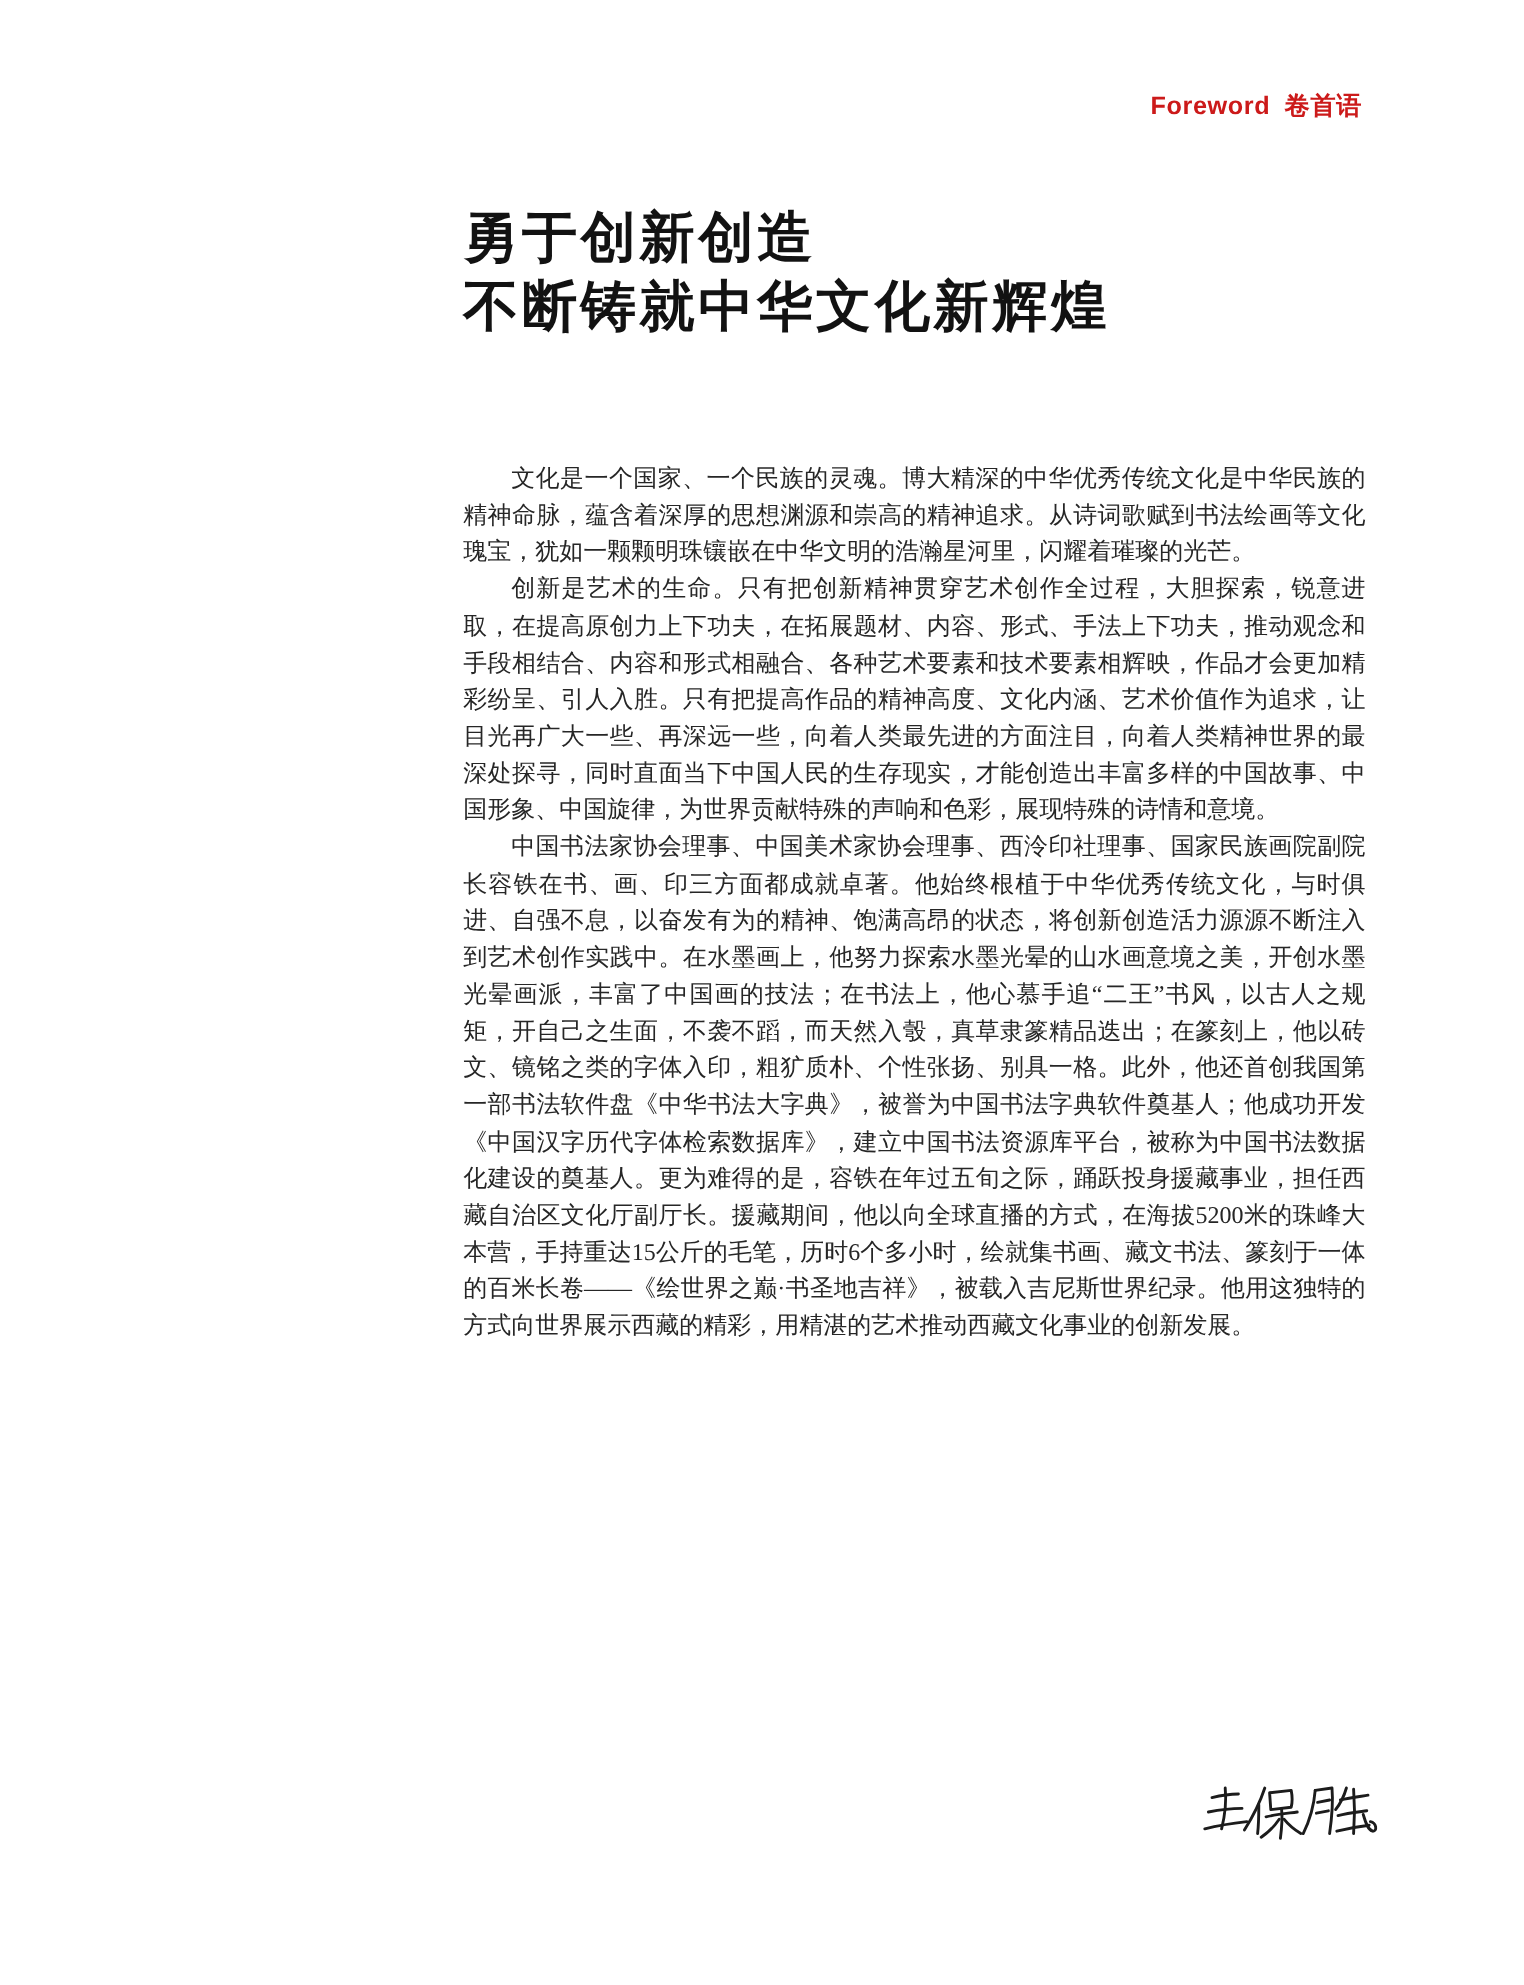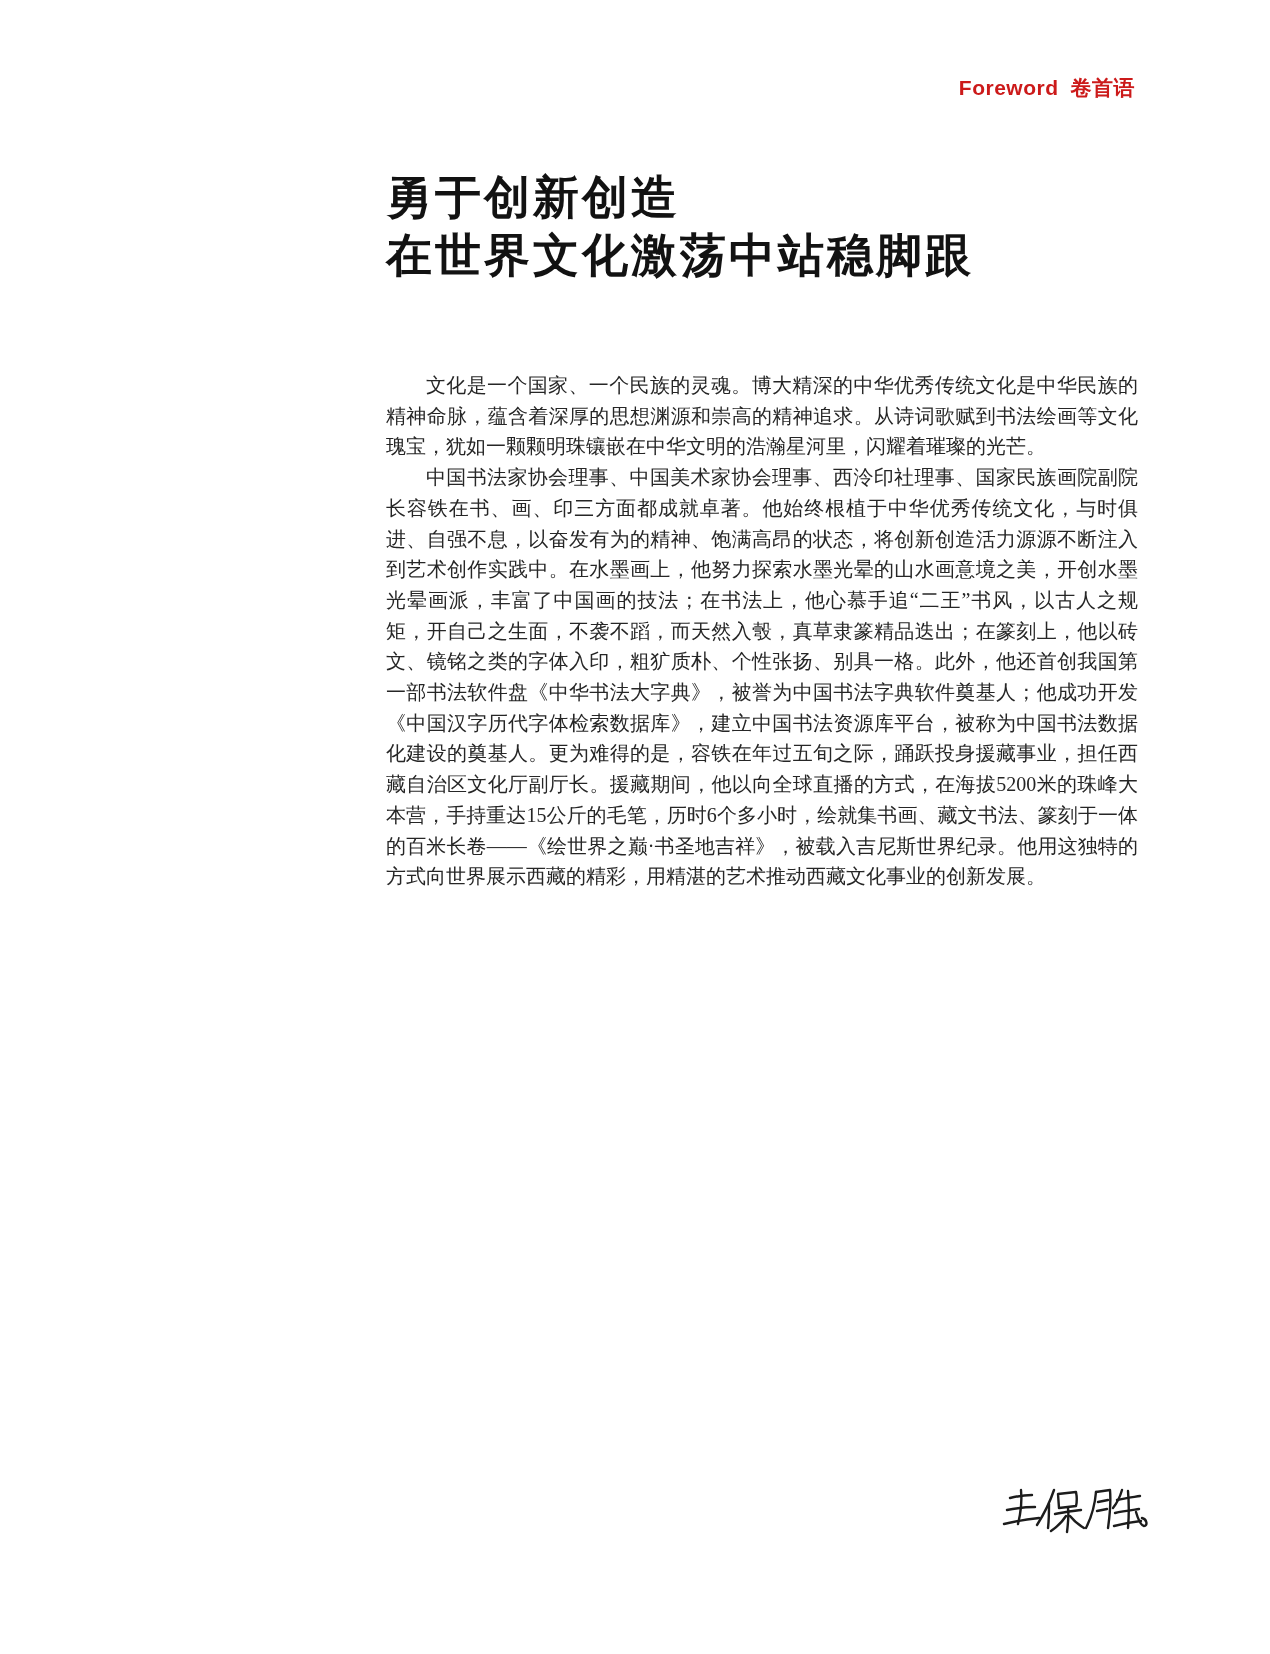--- a/index.html
+++ b/index.html
@@ -37,21 +37,21 @@
     color:var(--title-text);
     font-size:46px;
     line-height:58px;
     font-weight:600;
     letter-spacing:3px;
     font-family:Liberation Sans, sans-serif;
   }
   .article-body{
     position:absolute;
     left:386px;
-    top:370px;
+    top:384px;
     width:752px;
     color:var(--body-text);
     font-size:20px;
     line-height:30.7px;
     text-align:justify;
     font-family:"Liberation Serif","DejaVu Serif",serif;
   }
   .article-body p{
     text-indent:2em;
     margin:0;
@@ -89,25 +89,26 @@
 <body>
 
 <div class="page">
 
   <div class="foreword-header">
     <span class="en">Foreword</span><span class="zh">卷首语</span>
   </div>
 
   <h1 class="article-title">
     <div>勇于创新创造</div>
-    <div>在世界文化激荡中站稳脚跟</div>
+    <div>不断铸就中华文化新辉煌</div>
   </h1>
 
   <div class="article-body">
     <p>文化是一个国家、一个民族的灵魂。博大精深的中华优秀传统文化是中华民族的精神命脉，蕴含着深厚的思想渊源和崇高的精神追求。从诗词歌赋到书法绘画等文化瑰宝，犹如一颗颗明珠镶嵌在中华文明的浩瀚星河里，闪耀着璀璨的光芒。</p>
+    <p>创新是艺术的生命。只有把创新精神贯穿艺术创作全过程，大胆探索，锐意进取，在提高原创力上下功夫，在拓展题材、内容、形式、手法上下功夫，推动观念和手段相结合、内容和形式相融合、各种艺术要素和技术要素相辉映，作品才会更加精彩纷呈、引人入胜。只有把提高作品的精神高度、文化内涵、艺术价值作为追求，让目光再广大一些、再深远一些，向着人类最先进的方面注目，向着人类精神世界的最深处探寻，同时直面当下中国人民的生存现实，才能创造出丰富多样的中国故事、中国形象、中国旋律，为世界贡献特殊的声响和色彩，展现特殊的诗情和意境。</p>
     <p>中国书法家协会理事、中国美术家协会理事、西泠印社理事、国家民族画院副院长容铁在书、画、印三方面都成就卓著。他始终根植于中华优秀传统文化，与时俱进、自强不息，以奋发有为的精神、饱满高昂的状态，将创新创造活力源源不断注入到艺术创作实践中。在水墨画上，他努力探索水墨光晕的山水画意境之美，开创水墨光晕画派，丰富了中国画的技法；在书法上，他心慕手追“二王”书风，以古人之规矩，开自己之生面，不袭不蹈，而天然入彀，真草隶篆精品迭出；在篆刻上，他以砖文、镜铭之类的字体入印，粗犷质朴、个性张扬、别具一格。此外，他还首创我国第一部书法软件盘《中华书法大字典》，被誉为中国书法字典软件奠基人；他成功开发《中国汉字历代字体检索数据库》，建立中国书法资源库平台，被称为中国书法数据化建设的奠基人。更为难得的是，容铁在年过五旬之际，踊跃投身援藏事业，担任西藏自治区文化厅副厅长。援藏期间，他以向全球直播的方式，在海拔5200米的珠峰大本营，手持重达15公斤的毛笔，历时6个多小时，绘就集书画、藏文书法、篆刻于一体的百米长卷——《绘世界之巅·书圣地吉祥》，被载入吉尼斯世界纪录。他用这独特的方式向世界展示西藏的精彩，用精湛的艺术推动西藏文化事业的创新发展。</p>
   </div>
 
   <div class="signature">
     <span class="sr-only">王保胜</span>
     <svg viewBox="0 0 150 62">
 
       <path d="M12 20 C20 18 28 17 34 17"></path>
       <path d="M9 32 C19 30 30 29 37 29"></path>
       <path d="M6 46 C18 43 32 41 41 40"></path>

